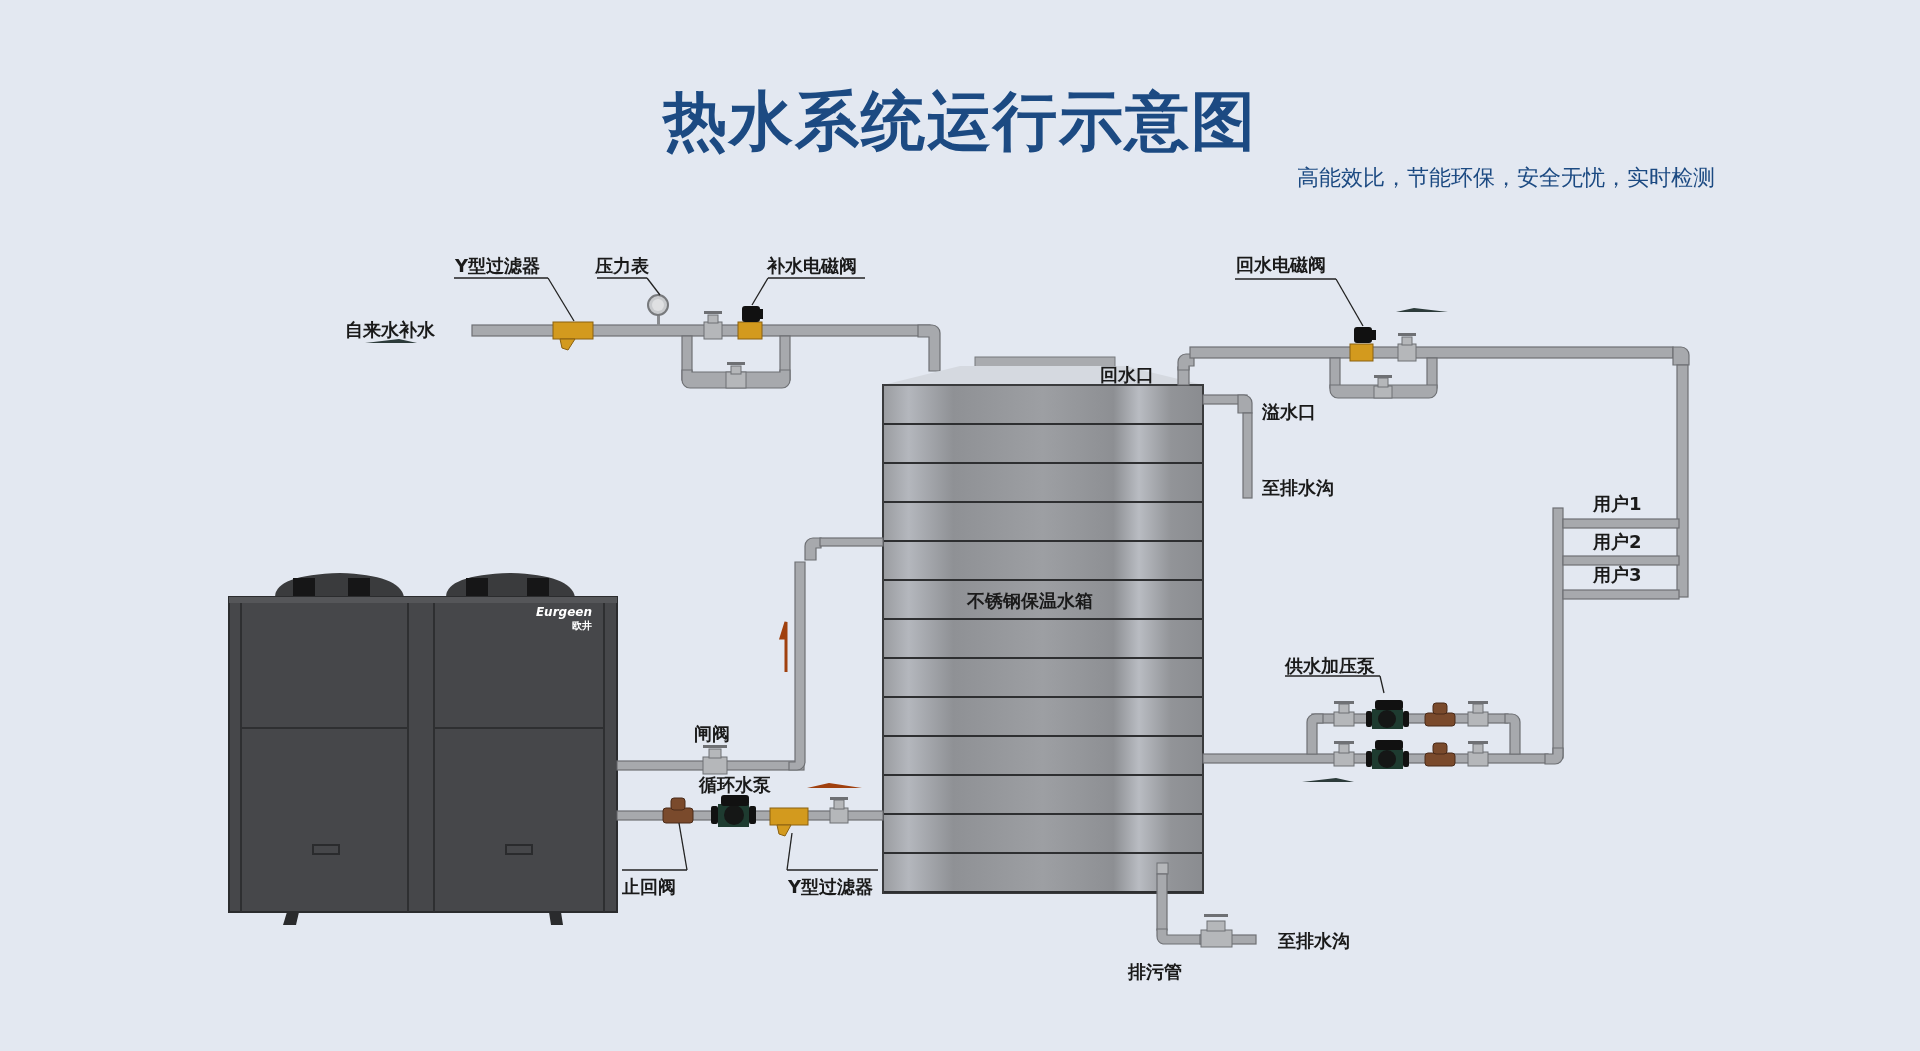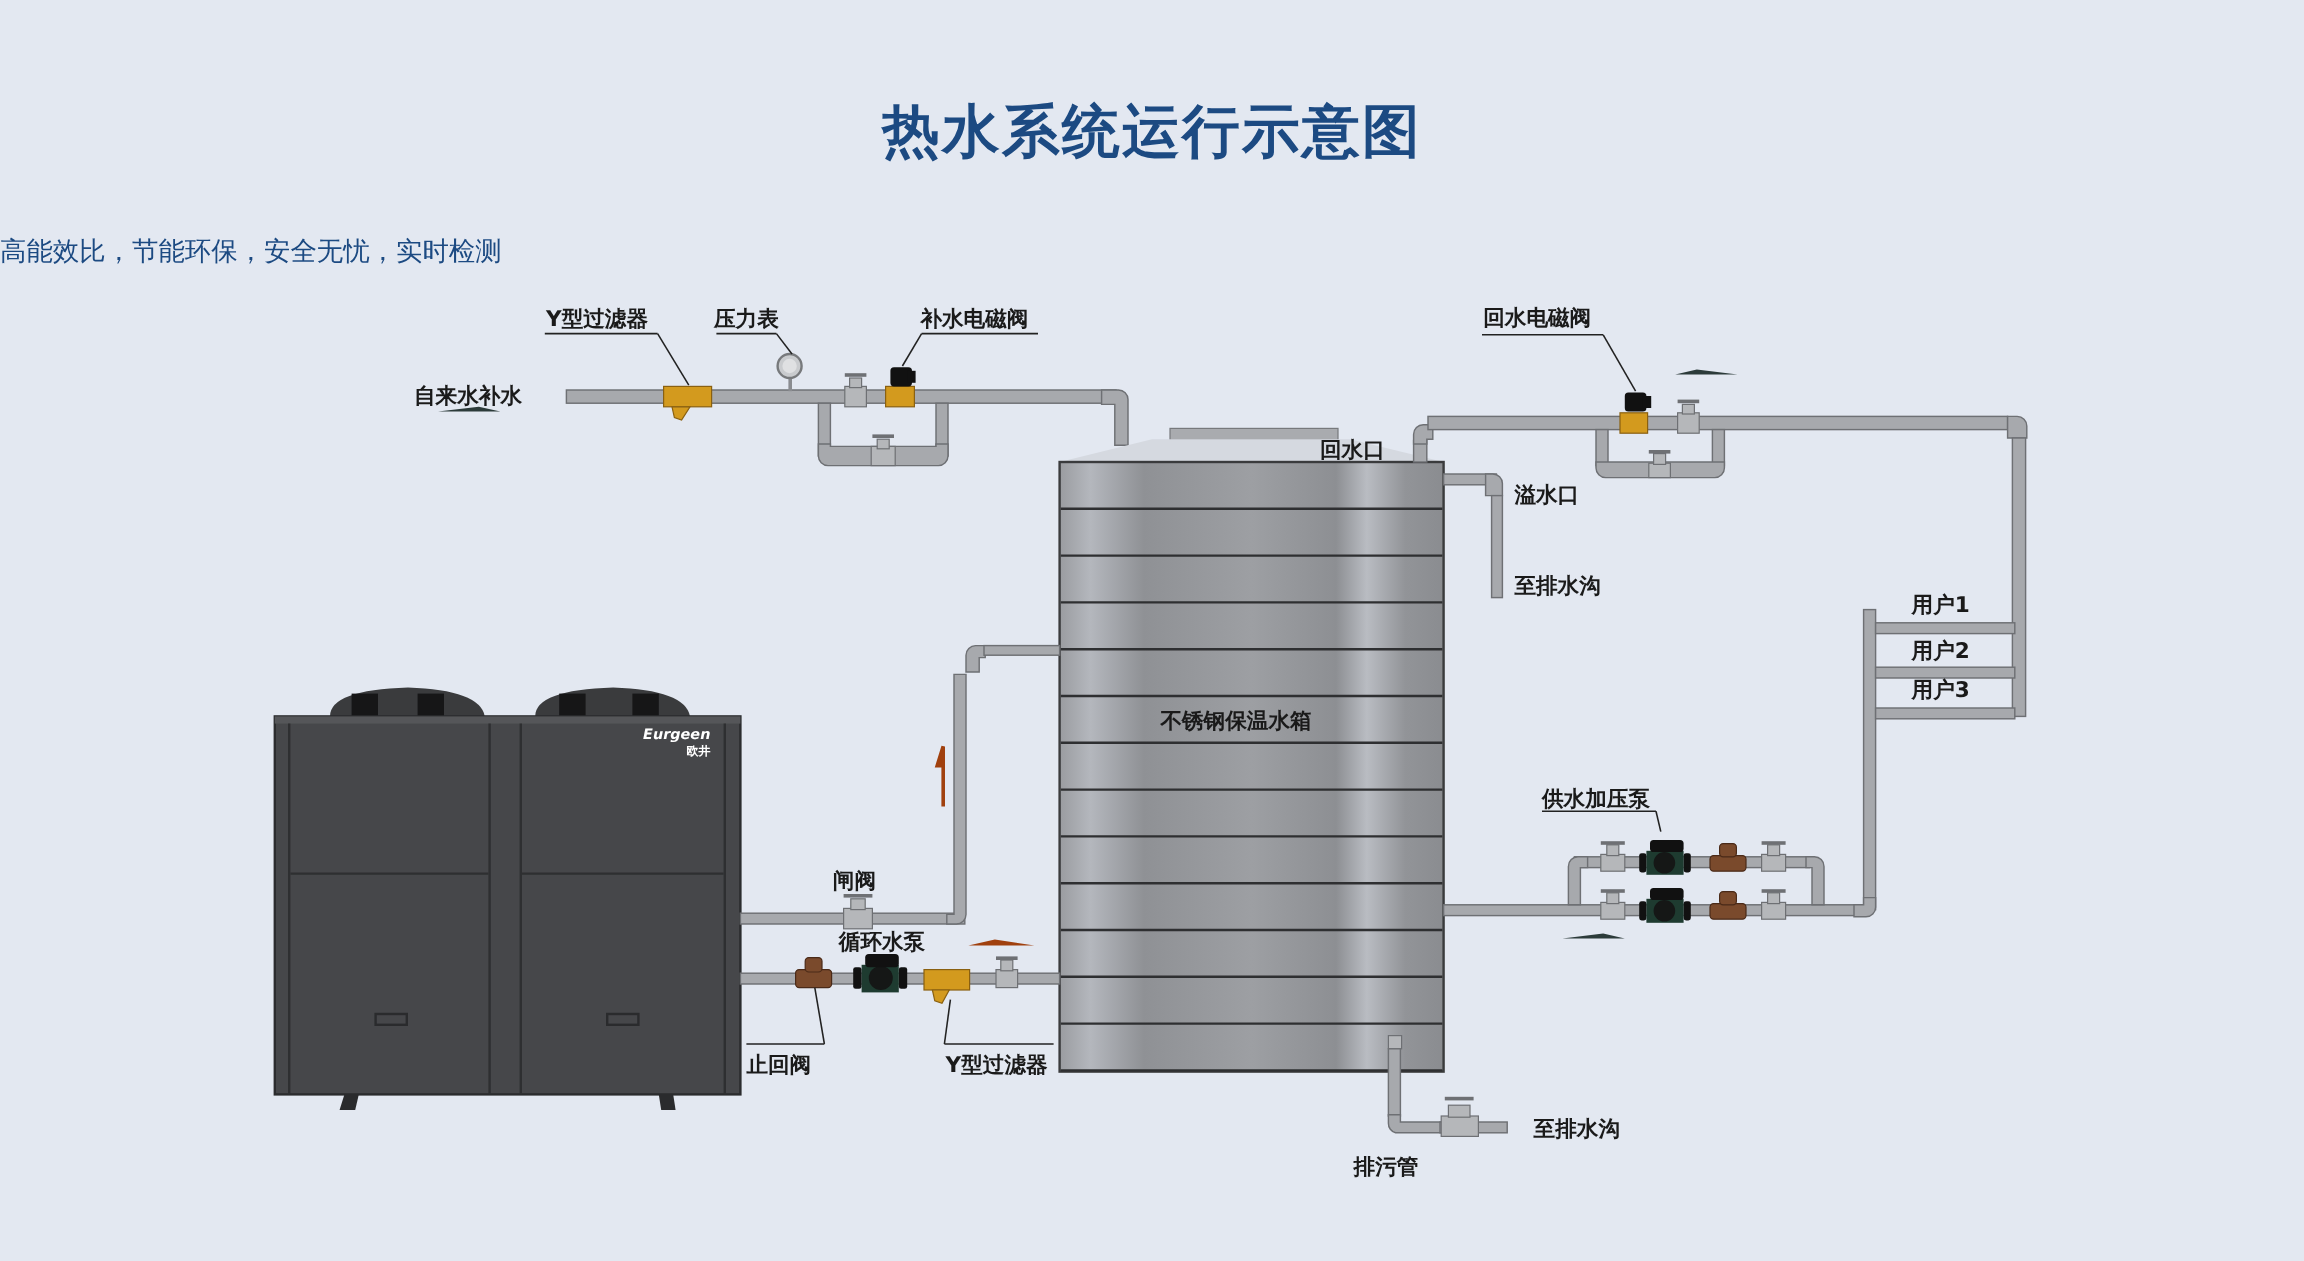--- a/index.html
+++ b/index.html
@@ -1,21 +1,21 @@
 <!DOCTYPE html>
 <html><head>
 <meta charset="utf-8">
 <style>
   html, body { margin:0; padding:0; }
   body { width:1920px; height:1051px; background:#e3e8f1; overflow:hidden; position:relative;
          font-family:"DejaVu Sans","Liberation Sans",sans-serif; }
   .title { position:absolute; left:0; width:1920px; top:78px; text-align:center;
-           font-size:48px; font-weight:bold; color:#1c4a82; letter-spacing:2px; }
-  .subtitle { position:absolute; left:0; width:1715px; top:163px; text-align:left;
-              font-size:22px; color:#1c4a82;margin-top:32px; }
+           font-size:64px; font-weight:bold; color:#1c4a82; letter-spacing:2px; }
+  .subtitle { position:absolute; left:0; width:1715px; top:163px; text-align:right;
+              font-size:22px; color:#1c4a82; }
   svg.diagram { position:absolute; left:0; top:0; }
   .lbl { font-family:"DejaVu Sans","Liberation Sans",sans-serif; font-weight:bold; font-size:18px; fill:#1a1a1a; }
   .pipe { fill:#a7a9ad; stroke:#6e7074; stroke-width:1.2; }
   .valve { fill:#b5b7ba; stroke:#6e7074; stroke-width:1; }
 </style>
 </head>
 <body>
 
 <div class="title">热水系统运行示意图</div>
 <div class="subtitle">高能效比，节能环保，安全无忧，实时检测</div>

